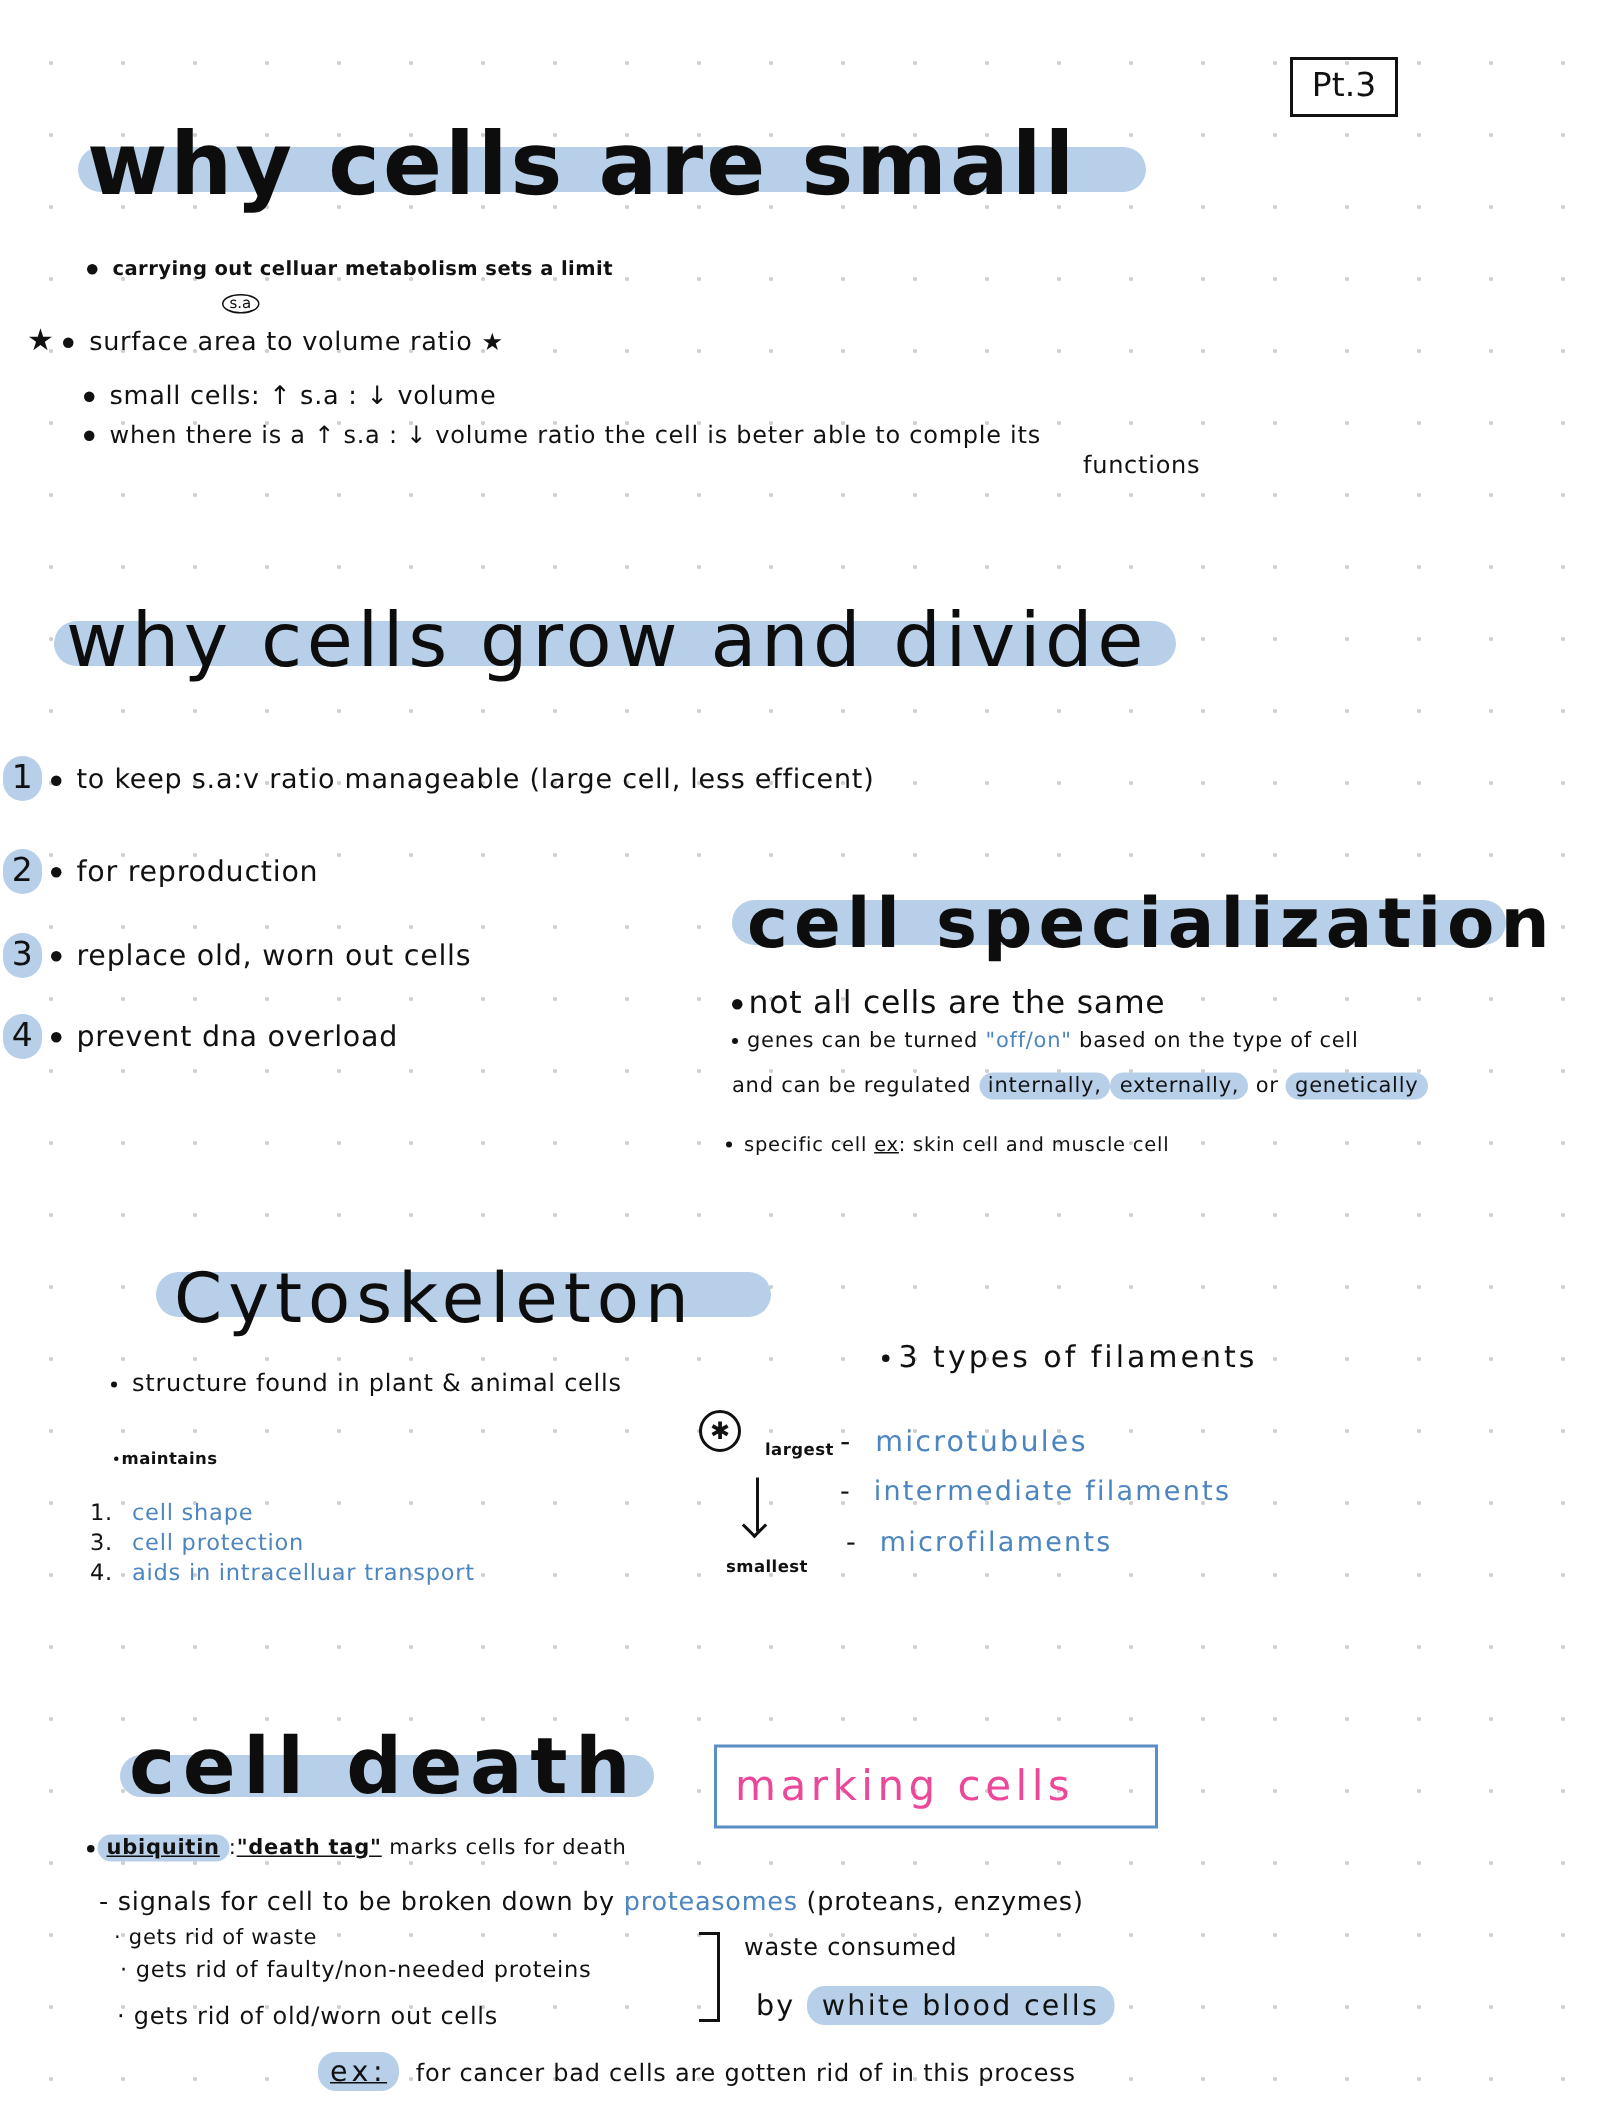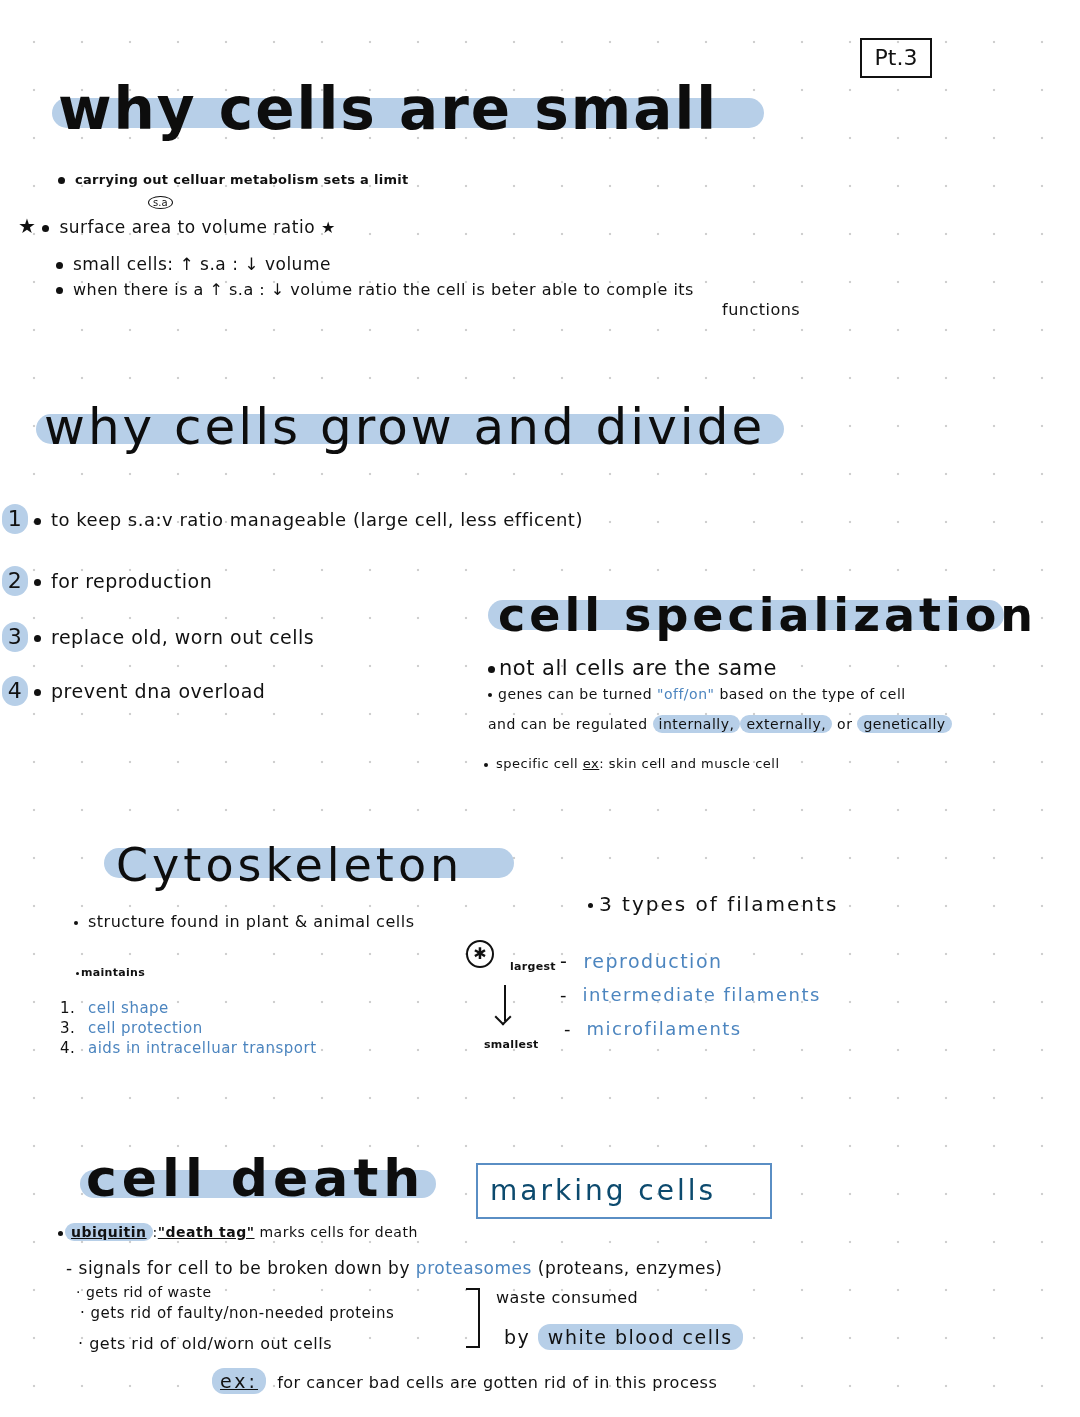--- a/index.html
+++ b/index.html
@@ -37,21 +37,21 @@
     }
     .dot { display: inline-block; width: 7px; height: 7px; background: #111; border-radius: 50%; vertical-align: middle; margin: 0 10px 0 6px; }
     .u { text-decoration: underline; }
 
     .pt-box {
       position: absolute; left: 860px; top: 38px; width: 72px; height: 40px;
       border: 2px solid #111; font-size: 22px; text-align: center; line-height: 36px;
     }
     .marking-box {
       position: absolute; left: 476px; top: 1163px; width: 296px; height: 56px;
-      border: 2.5px solid #5a8ec4; color: #0c4a6e; font-size: 28px; letter-spacing: 3px;
+      border: 2.5px solid #5a8ec4; color: #ec4899; font-size: 28px; letter-spacing: 3px;
       padding-left: 12px; line-height: 52px;
     }
     .bracket {
       position: absolute; left: 466px; top: 1288px; width: 14px; height: 60px;
       border: 2.5px solid #111; border-left: none;
     }
     .arrow-down {
       position: absolute; left: 504px; top: 985px; width: 2px; height: 36px; background: #111;
     }
     .arrow-down::after {
@@ -146,21 +146,21 @@
 
   <div class="abs note" style="left:588px; top:892px; font-size:20px; letter-spacing:2px;">
     <span class="dot" style="width:5px;height:5px;margin:0 6px 0 0;"></span><span>3 types of filaments</span>
   </div>
   <div class="star-circle">✱</div>
   <div class="abs note note-sm" style="left:490px; top:960px; font-size:11px;margin-left:20px;">largest</div>
   <div class="arrow-down"></div>
   <div class="abs note note-sm" style="left:484px; top:1038px; font-size:11px;">smallest</div>
 
   <div class="abs note" style="left:560px; top:950px; font-size:19px; letter-spacing:1.5px;">
-    <span>-</span>&nbsp;&nbsp;<span class="blue">reproduction</span>
+    <span>-</span>&nbsp;&nbsp;<span class="blue">microtubules</span>
   </div>
   <div class="abs note" style="left:560px; top:984px; font-size:18px; letter-spacing:1.5px;">
     <span>-</span>&nbsp;&nbsp;<span class="blue">intermediate filaments</span>
   </div>
   <div class="abs note" style="left:564px; top:1018px; font-size:18px; letter-spacing:1.5px;">
     <span>-</span>&nbsp;&nbsp;<span class="blue">microfilaments</span>
   </div>
 
   <div class="heading" style="left:86px; top:1152px; font-size:52px; letter-spacing:5px;">
     <span class="hl" style="left:-6px; top:18px; width:356px; height:28px;"></span>

